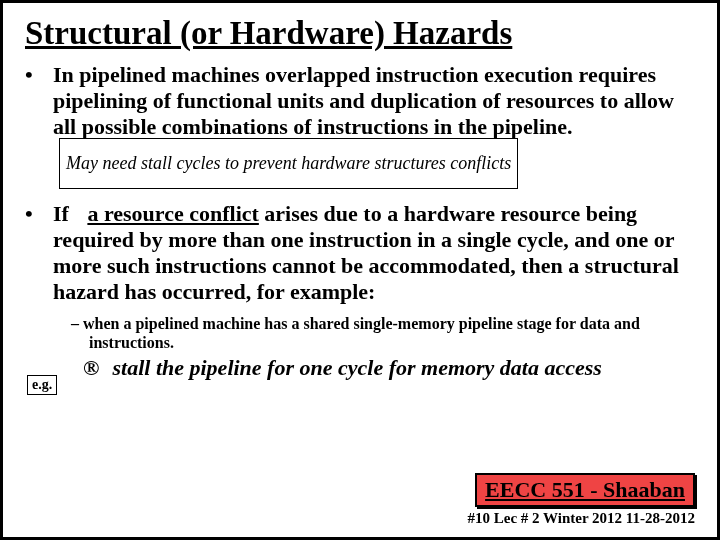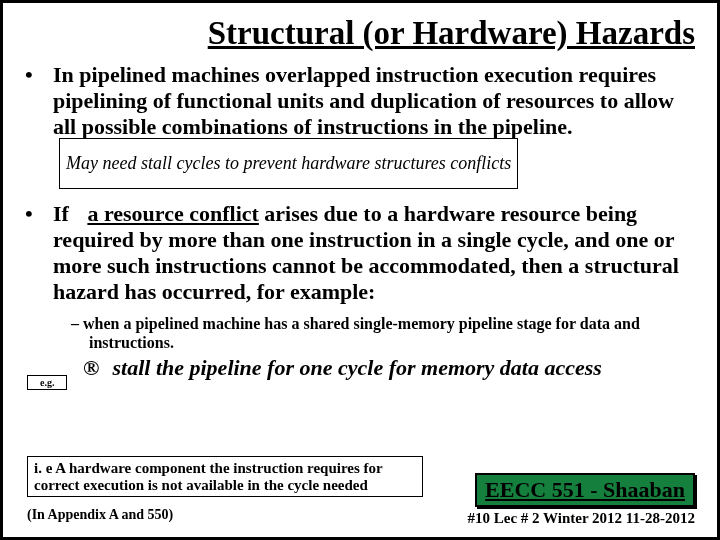--- a/index.html
+++ b/index.html
@@ -12,21 +12,21 @@
     width: 720px;
     height: 540px;
     box-sizing: border-box;
     border: 3px solid #000;
     padding: 12px 22px 8px 22px;
     position: relative;
   }
   .title {
     font-size: 33px;
     font-weight: bold;
-    text-align: right;
+    text-align: left;
     text-decoration: underline;
     margin-bottom: 10px;
   }
   .bullet {
     display: flex;
     font-size: 22px;
     font-weight: bold;
     line-height: 1.18;
     margin-bottom: 10px;
   }
@@ -50,23 +50,23 @@
   }
   .underline {
     text-decoration: underline;
     margin-left: 13px;
   }
   .eg-box {
     position: absolute;
     left: 24px;
     top: 372px;
     border: 1.5px solid #000;
-    font-size: 10px;
+    font-size: 14px;
     font-weight: bold;
-    padding: 1px 12px;
+    padding: 1px 4px;
   }
   .sub-bullet {
     font-size: 16px;
     font-weight: bold;
     line-height: 1.18;
     margin-left: 64px;
     text-indent: -18px;
   }
   .arrow-line {
     font-size: 22px;
@@ -102,21 +102,21 @@
   .course-box {
     position: absolute;
     right: 22px;
     bottom: 30px;
     border: 2px solid #000;
     box-shadow: 2px 2px 0 #000;
     font-size: 22px;
     font-weight: bold;
     padding: 2px 8px;
     text-decoration: underline;
-    background: #15803d;
+    background: #ef4444;
   }
   .footer-line {
     position: absolute;
     right: 22px;
     bottom: 10px;
     font-size: 15px;
     font-weight: bold;
   }
 </style>
 </head>
@@ -142,21 +142,19 @@
   </div>
 
   <div class="eg-box">e.g.</div>
 
   <div class="sub-bullet">– when a pipelined machine has a shared single-memory pipeline stage for data and instructions.</div>
 
   <div class="arrow-line">
     <span class="arrow-sym">®</span><span> stall the pipeline for one cycle for memory data access</span>
   </div>
 
-  <div class="bottom-note-box">i. e A hardware component the instruction requires for correct execution is not available in the cycle needed</div>
 
-  <div class="appendix">(In  Appendix A and 550)</div>
 
   <div class="course-box">EECC 551 - Shaaban</div>
 
   <div class="footer-line">#10   Lec # 2   Winter 2012   11-28-2012</div>
 
 </div>
 
 </body></html>

